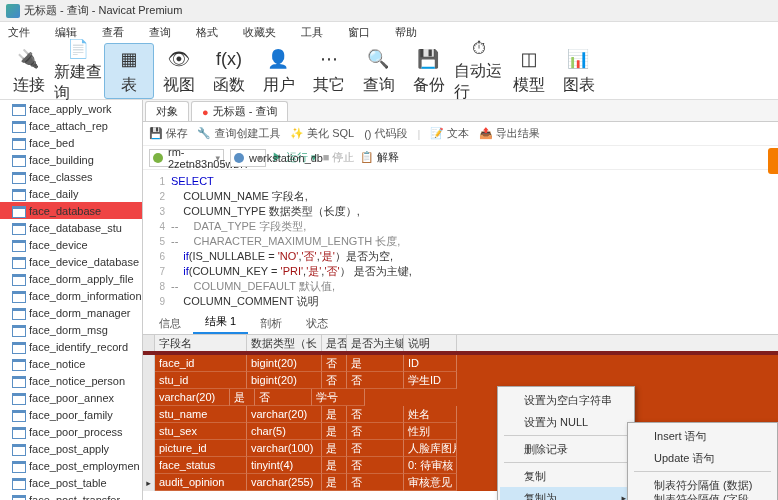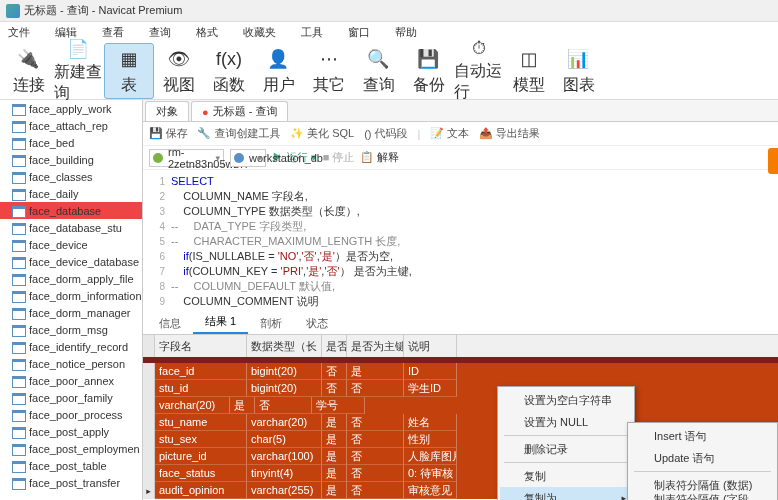--- a/index.html
+++ b/index.html
@@ -35,21 +35,21 @@
 .eline{display:flex;height:15px;line-height:15px}
 .gut{width:28px;text-align:right;padding-right:6px;color:#aaa;user-select:none;font-size:10px}
 .code{flex:1;white-space:pre}
 .kw{color:#0000cc}
 .str{color:#a31515}
 .cm{color:#888}
 .restabs{height:22px;display:flex;align-items:flex-end;border-bottom:1px solid #ccc;padding-left:4px}
 .rtab{padding:3px 12px;cursor:pointer;color:#555}
 .rtab.active{border-bottom:2px solid #1e88e5;color:#000}
 .grid{position:relative}
-.ghdr{display:flex;background:#f0f0f0;height:28px;border-bottom:6px solid #7f1d1d}
+.ghdr{display:flex;background:#f0f0f0;height:20px;border-bottom:4px solid #7f1d1d}
 .gcell{border-right:1px solid #ccc;padding:0 4px;display:flex;align-items:center;overflow:hidden;white-space:nowrap}
 .grow{display:flex;height:17px;background:#c2410c;color:#fff}
 .grow .gcell{border-right:1px solid rgba(255,255,255,0.3);border-bottom:1px solid rgba(255,255,255,0.2)}
 .rowptr{width:12px;background:#e8e8e8;border-right:1px solid #ccc;display:flex;align-items:center;justify-content:center;color:#333;font-size:9px}
 .c0{width:92px}.c1{width:75px}.c2{width:25px}.c3{width:57px}.c4{width:53px}
 .ctxmenu{position:absolute;background:#f5f5f5;border:1px solid #aaa;box-shadow:2px 2px 5px rgba(0,0,0,0.3);z-index:100;min-width:130px;padding:2px}
 .ctxitem{height:22px;display:flex;align-items:center;padding:0 20px 0 24px;cursor:pointer;position:relative}
 .ctxitem:hover,.ctxitem.hl{background:#cde6f7}
 .ctxitem.sub::after{content:"▸";position:absolute;right:6px;font-size:9px}
 .ctxsep{height:1px;background:#ccc;margin:2px 4px}
@@ -184,20 +184,24 @@
       <div class="sitem">
         <span class="tic"></span>
         <span>face_dorm_msg</span>
       </div>
       <div class="sitem">
         <span class="tic"></span>
         <span>face_identify_record</span>
       </div>
       <div class="sitem">
         <span class="tic"></span>
+        <span>face_notice</span>
+      </div>
+      <div class="sitem">
+        <span class="tic"></span>
         <span>face_notice_person</span>
       </div>
       <div class="sitem">
         <span class="tic"></span>
         <span>face_poor_annex</span>
       </div>
       <div class="sitem">
         <span class="tic"></span>
         <span>face_poor_family</span>
       </div>

